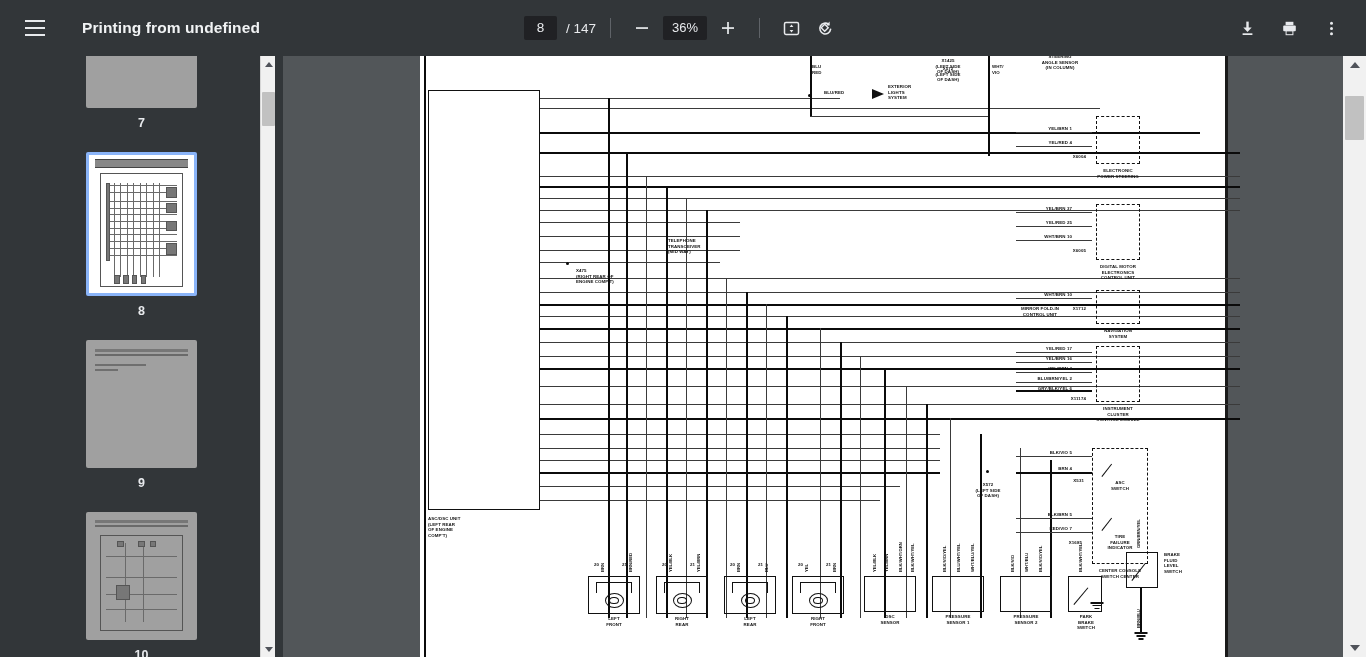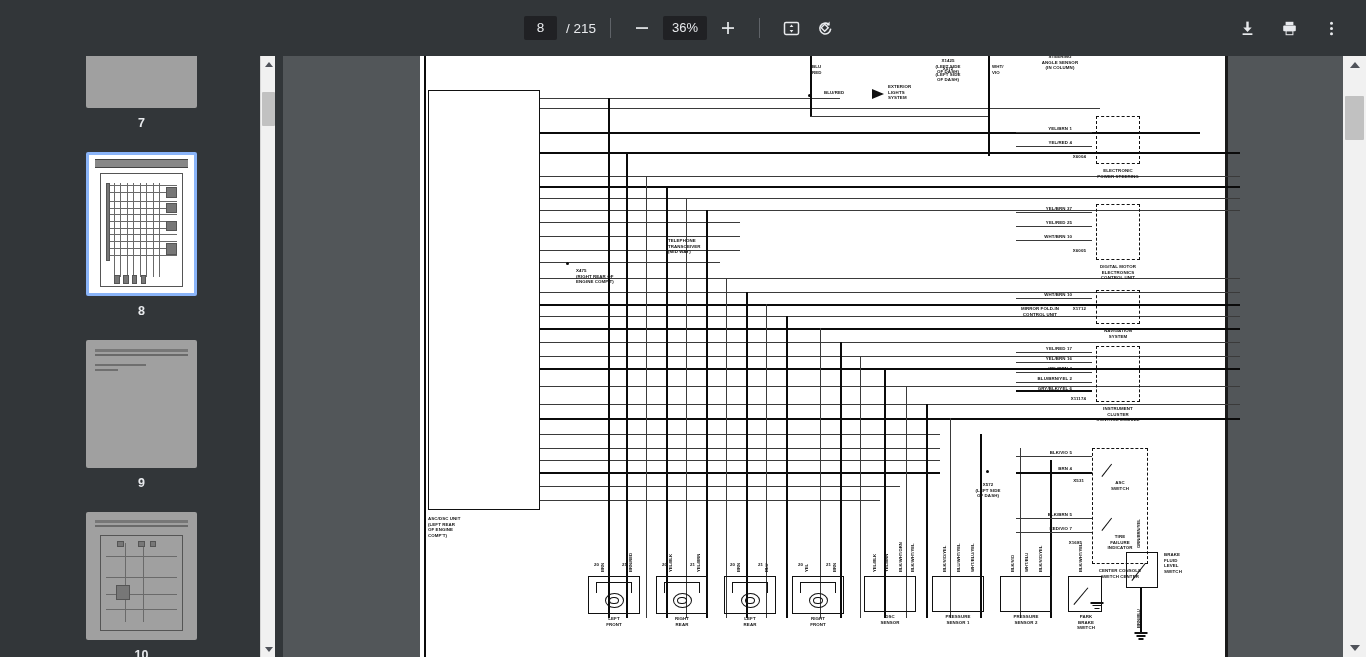--- a/index.html
+++ b/index.html
@@ -192,24 +192,32 @@
   }
   #vscroll-main .thumbbar{
     position:absolute; left:2px; width:19px; background:#c1c1c1; border-radius:1px;
   }
 </style>
 </head>
 <body>
 
 <div id="toolbar">
 
+  <div class="tb-left">
+    <div class="hamburger">
+      <span></span>
+        <span></span>
+        <span></span>
+    </div>
+    <div id="doc-title">Printing from undefined</div>
+  </div>
 
   <div class="tb-center">
     <input class="pagebox" value="8" style="">
-    <span class="pagecount">/ 215</span>
+    <span class="pagecount">/ 147</span>
 
     <span class="divider"></span>
 
     <div class="icon-btn">
       <svg width="18" height="18" viewBox="0 0 18 18">
           <rect x="3" y="8.2" width="12" height="1.7" fill="#e8eaed"></rect>
         </svg>
     </div>
     <div class="zoombox">36%</div>
     <div class="icon-btn">

